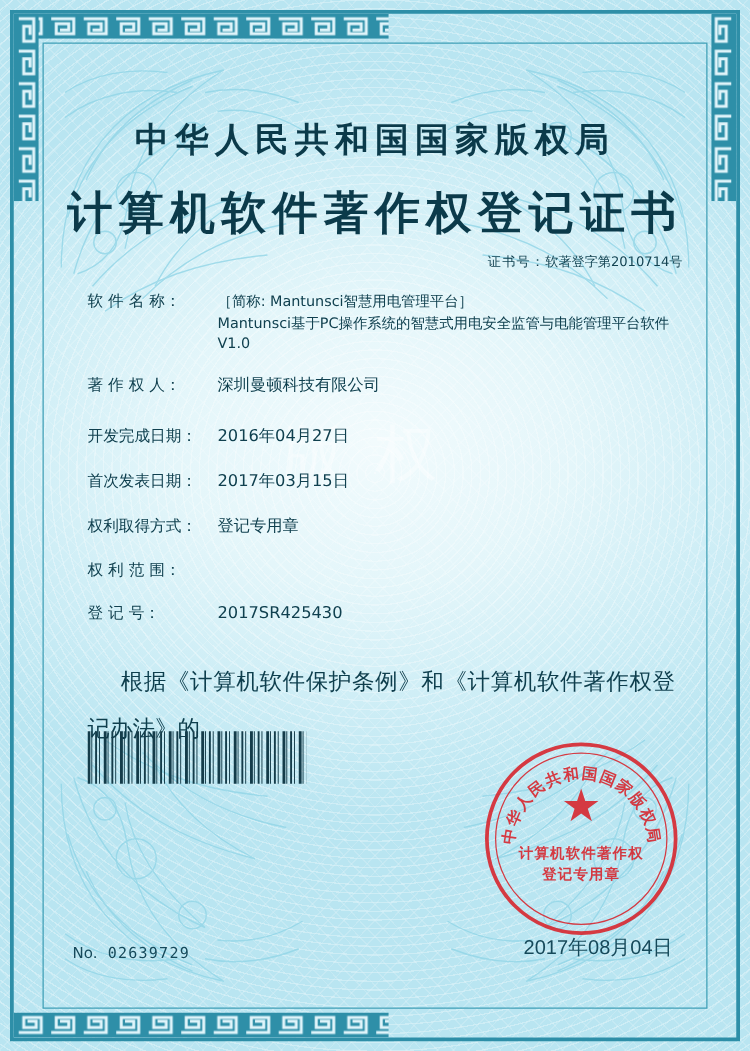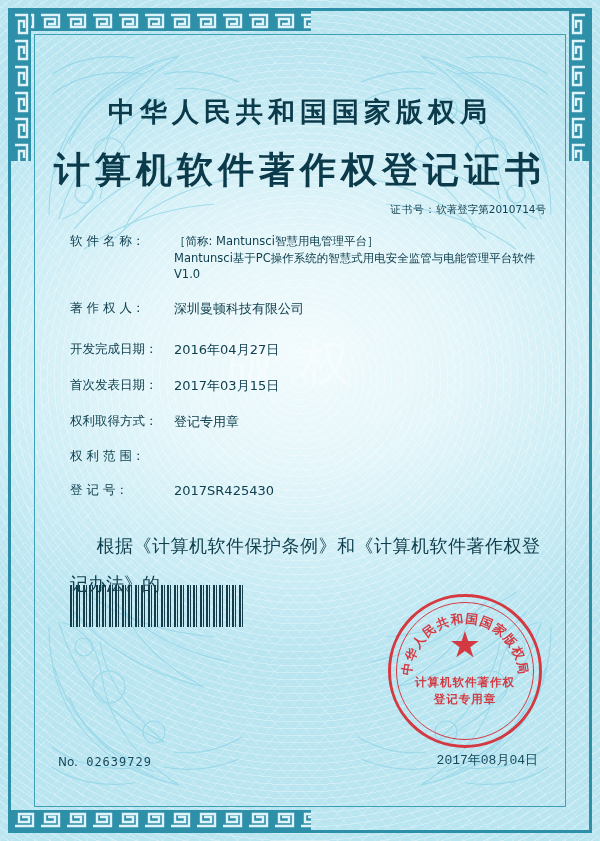--- a/index.html
+++ b/index.html
@@ -248,22 +248,22 @@
     letter-spacing: 1px;
   }
   .footer-no .prefix {
     font-family: "DejaVu Sans", sans-serif;
     letter-spacing: 0;
   }
   .footer-date {
     position: absolute;
     right: 62px;
     bottom: 72px;
-    font-family: Liberation Mono, monospace;
-    font-size: 13px;
+    font-family: Liberation Sans, sans-serif;
+    font-size: 16px;
     color: #16495a;
     margin-left: 34px;
   }
 
   .wm-text {
     position: absolute;
     left: 0; right: 0; top: 330px;
     text-align: center;
     font-size: 50px;
     color: rgba(255,255,255,.38);

